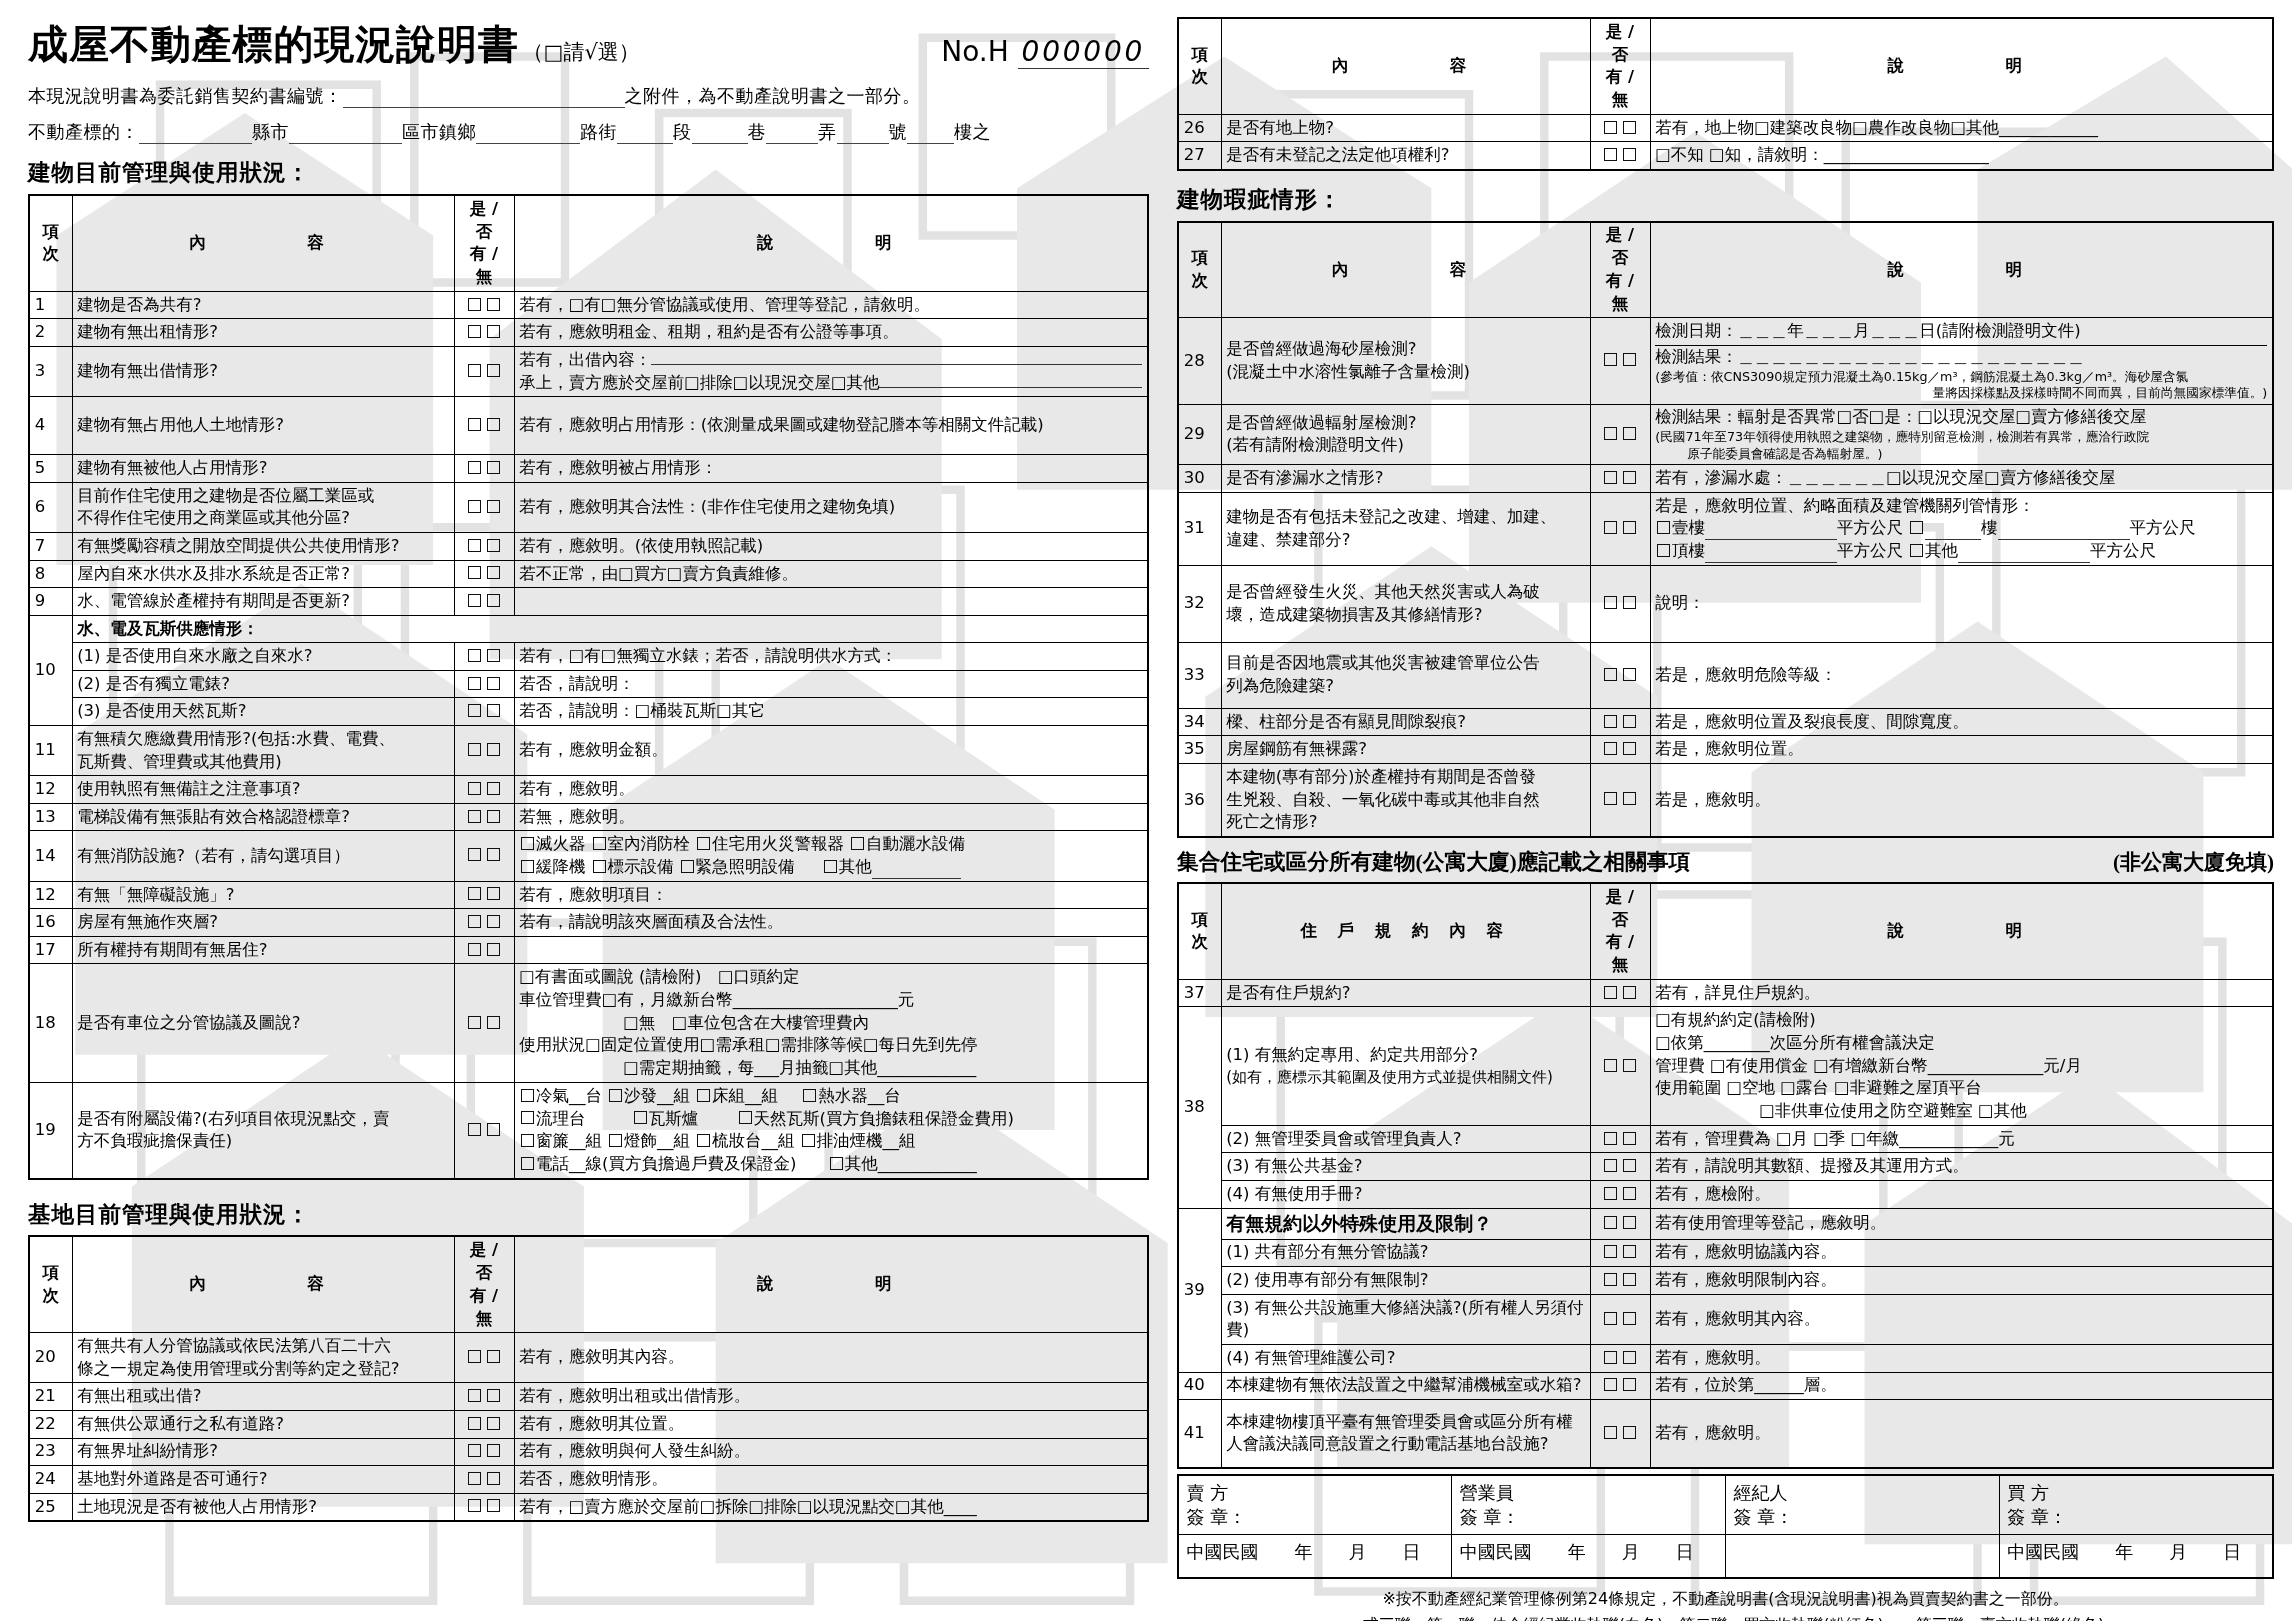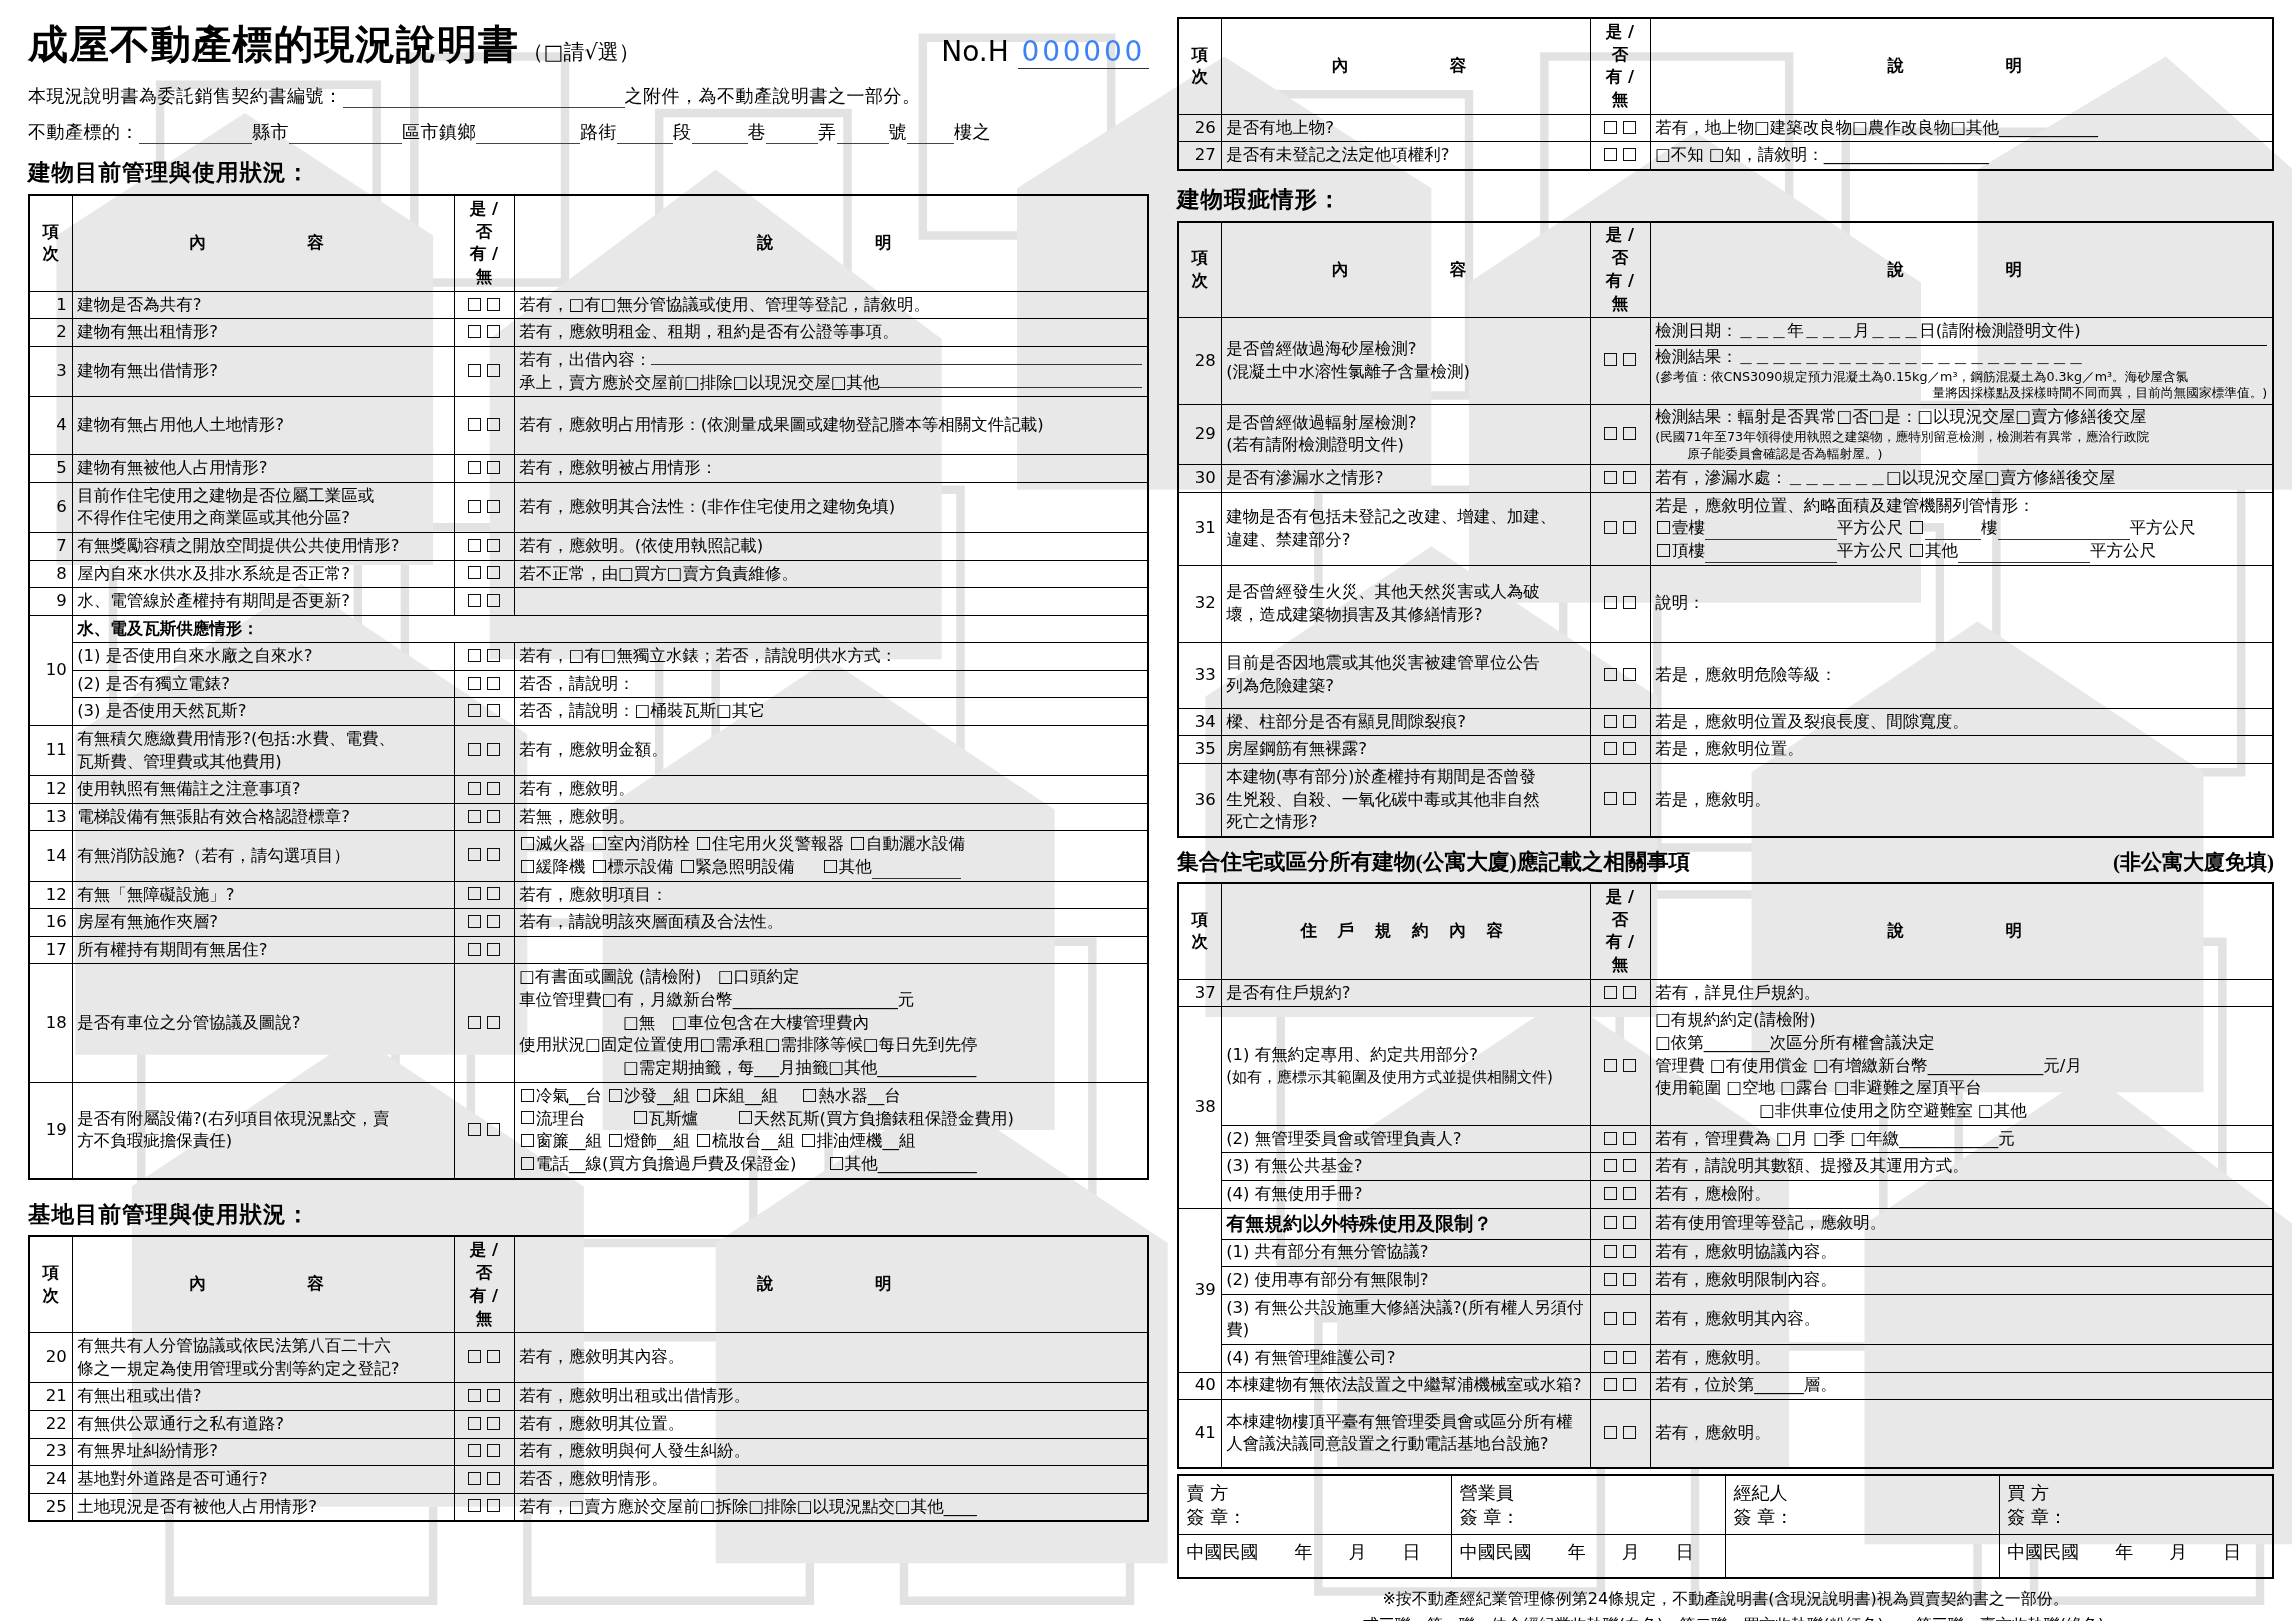--- a/index.html
+++ b/index.html
@@ -21,36 +21,36 @@
   .col-right { position:absolute; left:1177px; top:17px; width:1097px; }
 
   
   .doc-title-row { display:flex; align-items:flex-end; }
   .doc-title {
     font-weight:bold; font-size:40px; letter-spacing:0.9px;
     font-family:"DejaVu Sans","Liberation Sans",sans-serif;
   }
   .doc-title-sub { font-size:21px; padding-bottom:5.6px; margin-left:3.8px; }
   .doc-no { margin-left:auto; font-size:28px; padding-bottom:3.8px; white-space:nowrap; }
-  .doc-no .num { color:#3b82f6; border-bottom:1.9px solid #333; padding:0 3.8px; letter-spacing:2.8px; }
+  .doc-no .num { color:#000000; border-bottom:1.9px solid #333; padding:0 3.8px; letter-spacing:2.8px;font-style:italic; }
   .hdr-line { font-size:18px; margin-top:12.2px; letter-spacing:0.5px; white-space:nowrap; }
   .ul { display:inline-block; border-bottom:1.4px solid #444; vertical-align:bottom; height:19px; }
 
   .section-title { font-weight:bold; font-size:22.6px; margin:13px 0 5.6px 0; letter-spacing:0.9px; }
   .section-title.sp { margin-top:19px; }
   .band { display:flex; align-items:flex-end; font-weight:bold; font-size:21.7px; margin:9.4px 0 5.6px 0;font-family:Liberation Serif, serif; }
   .band .right { margin-left:auto; font-size:21px; }
 
   
   table.grid { border-collapse:collapse; width:100%; background:transparent; table-layout:fixed; }
   table.grid, table.grid td, table.grid th { border:1.4px solid #000; }
   table.grid { border:2.8px solid #000; }
   table.grid td, table.grid th { padding:1.9px 4.7px; vertical-align:middle; font-size:16.5px; line-height:1.38; }
   th.h { text-align:center; font-weight:bold; font-size:18px; padding:2.8px 1.9px; }
-  .c-no  { width:43px;  text-align:right; font-size:19px;margin-left:16px; }
+  .c-no  { width:43px;  text-align:left; font-size:19px;margin-left:16px; }
   .c-yn  { width:51px;  text-align:center; }
   .two-line { line-height:1.12; font-size:16px; }
   td.top { vertical-align:top; }
   .sp-wide { letter-spacing:13px; }
   .sp-mid { letter-spacing:7.5px; }
 
   .cb { display:inline-block; width:13px; height:13px; border:1.5px solid #111; vertical-align:-0.9px; margin:0 1.9px; background:transparent; }
   .ynpair { white-space:nowrap; }
   .ynpair .cb { margin:0 2.8px; }
 

